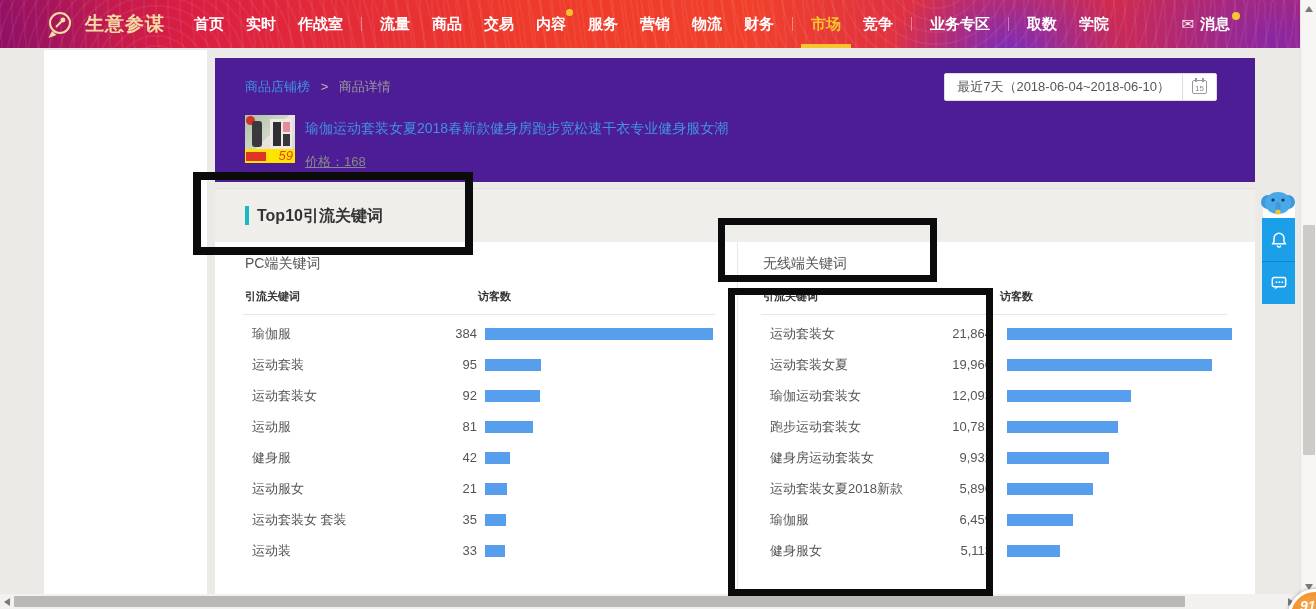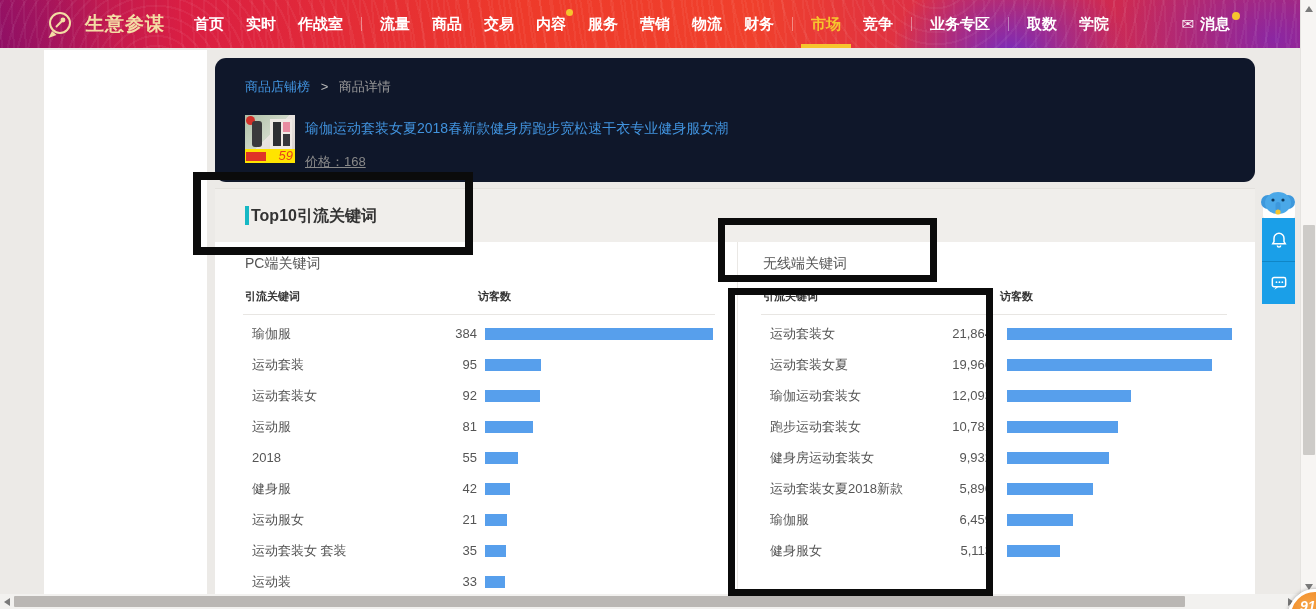--- a/index.html
+++ b/index.html
@@ -26,21 +26,21 @@
   .nav-item.active { color:#f6c52d; }
   .nav-item.active .underline { position:absolute; left:50%; transform:translateX(-50%); bottom:0; width:50px; height:4px; background:#f6c52d; }
   .nav-dot { position:absolute; top:9px; right:-7px; width:7px; height:7px; border-radius:50%; background:#f6c52d; }
   .nav-sep { width:1px; height:14px; background:rgba(255,255,255,.4); margin:0 7px; }
   .msg-wrap { position:absolute; right:60px; top:0; height:48px; display:flex; align-items:center; color:#fff; font-size:15px; font-weight:bold; cursor:pointer; }
   .msg-env { font-size:15px; margin-right:6px; opacity:.95; }
   .msg-dot { width:8px; height:8px; border-radius:50%; background:#f6c52d; margin-left:2px; position:relative; top:-8px; }
 
   
   .sidebar { position:absolute; left:44px; top:50px; width:163px; height:544px; background:#fff; }
-  .card1 { position:absolute; left:215px; top:58px; width:1040px; height:124px; background:#0f172a;border-radius:11px; }
+  .card1 { position:absolute; left:215px; top:58px; width:1040px; height:124px; background:#4c1d95; }
   .crumbs { position:absolute; left:30px; top:20px; font-size:13px; color:#999; }
   .crumb-link { color:#4193de; cursor:pointer; }
   .crumb-sep { margin:0 7px; color:#bbb; }
   .thumb { position:absolute; left:30px; top:57px; width:50px; height:48px; overflow:hidden; cursor:pointer;
     background:linear-gradient(135deg,#aebfa6 0%,#cfd8c8 45%,#e8e4e0 46%,#d8cfc8 100%); }
   .thumb .fig { position:absolute; left:7px; top:6px; width:10px; height:26px; background:#3a3a3c; border-radius:3px; }
   .thumb .panel2 { position:absolute; right:3px; top:4px; width:22px; height:30px; background:#efe9e4; }
   .thumb .it1 { position:absolute; right:14px; top:7px; width:8px; height:24px; background:#2f2f33; }
   .thumb .it2 { position:absolute; right:5px; top:7px; width:7px; height:10px; background:#e88ba0; }
   .thumb .it3 { position:absolute; right:5px; top:19px; width:7px; height:12px; background:#37373b; }
@@ -52,21 +52,21 @@
   .prod-price { position:absolute; left:90px; top:95px; font-size:13px; color:#888;text-decoration:underline; }
   .datebox { position:absolute; right:38px; top:15px; height:28px; display:flex; border:1px solid #ddd; background:#fff; border-radius:2px; cursor:pointer; }
   .datebox .dtext { padding:0 12px; line-height:26px; font-size:13px; color:#555; border-right:1px solid #ddd; }
   .datebox .dicon { width:33px; display:flex; align-items:center; justify-content:center; }
   .cal { position:relative; width:15px; height:14px; border:1px solid #9a9a9a; border-radius:2px; font-size:8px; color:#888; text-align:center; line-height:16px; }
   .cal::before, .cal::after { content:""; position:absolute; top:-3px; width:2px; height:4px; background:#9a9a9a; }
   .cal::before { left:2px; } .cal::after { right:2px; }
 
   
   .band { position:absolute; left:215px; top:188px; width:1040px; height:54px; background:#f0eeeb; border-top:1px solid #e3e1dd; }
-  .sec-title { position:absolute; left:30px; top:17px; font-size:16px; font-weight:bold; color:#333; padding-left:2px; border-left:4px solid #16b8c4; line-height:19px; }
+  .sec-title { position:absolute; left:30px; top:17px; font-size:16px; font-weight:bold; color:#333; padding-left:8px; border-left:4px solid #16b8c4; line-height:19px; }
   .body { position:absolute; left:215px; top:242px; width:1040px; height:352px; background:#fff; }
   .vdiv { position:absolute; left:522px; top:0; width:1px; height:352px; background:#eae8e5; }
   .panel { position:absolute; top:0; height:352px; }
   .panel.pc { left:0; width:522px; }
   .panel.wl { left:522px; width:518px; }
   .tab-label { position:absolute; top:13px; font-size:14px; color:#555; }
   .panel.pc .tab-label { left:30px; } .panel.wl .tab-label { left:26px; }
   .thead { position:absolute; top:47px; font-size:11px; font-weight:bold; color:#333; }
   .hline { position:absolute; top:72px; height:1px; background:#e8e6e3; }
   .panel.pc .hline { left:28px; right:22px; } .panel.wl .hline { left:24px; right:28px; }
@@ -168,20 +168,26 @@
       <span class="panel2"></span>
       <span class="it1"></span>
       <span class="it2"></span>
       <span class="it3"></span>
       <span class="banner"></span>
       <span class="redchip"></span>
       <span class="price59">59</span>
     </div>
     <a class="prod-title">瑜伽运动套装女夏2018春新款健身房跑步宽松速干衣专业健身服女潮</a>
     <div class="prod-price">价格：168</div>
+    <div class="datebox">
+      <span class="dtext">最近7天（2018-06-04~2018-06-10）</span>
+      <span class="dicon">
+        <span class="cal">15</span>
+      </span>
+    </div>
   </div>
 
   <div class="band">
     <div class="sec-title">Top10引流关键词</div>
   </div>
 
   <div class="body">
     <div class="vdiv"></div>
 
     <div class="panel pc">
@@ -209,27 +215,20 @@
             <span class="cell-val">92</span>
             <span class="cell-bar">
               <span class="bar" style="width: 55px;"></span>
             </span>
           </div>
           <div class="trow">
             <span class="cell-kw">运动服</span>
             <span class="cell-val">81</span>
             <span class="cell-bar">
               <span class="bar" style="width: 48px;"></span>
-            </span>
-          </div>
-          <div class="trow">
-            <span class="cell-kw">2018</span>
-            <span class="cell-val">55</span>
-            <span class="cell-bar">
-              <span class="bar" style="width: 33px;"></span>
             </span>
           </div>
           <div class="trow">
             <span class="cell-kw">健身服</span>
             <span class="cell-val">42</span>
             <span class="cell-bar">
               <span class="bar" style="width: 25px;"></span>
             </span>
           </div>
           <div class="trow">

